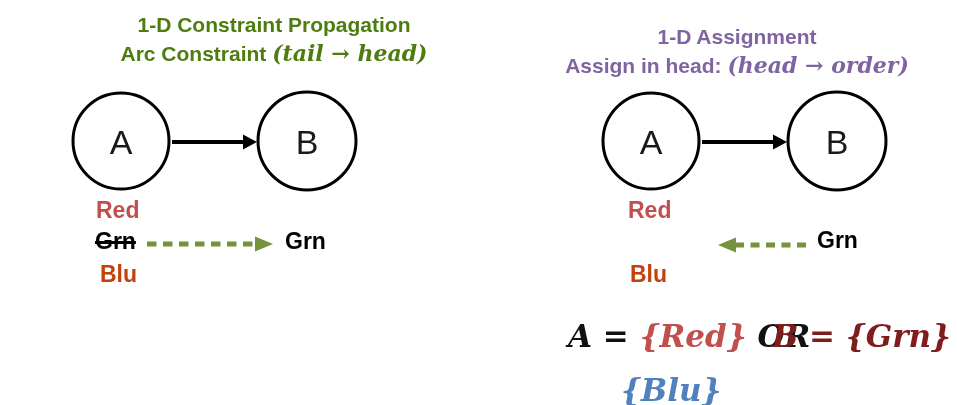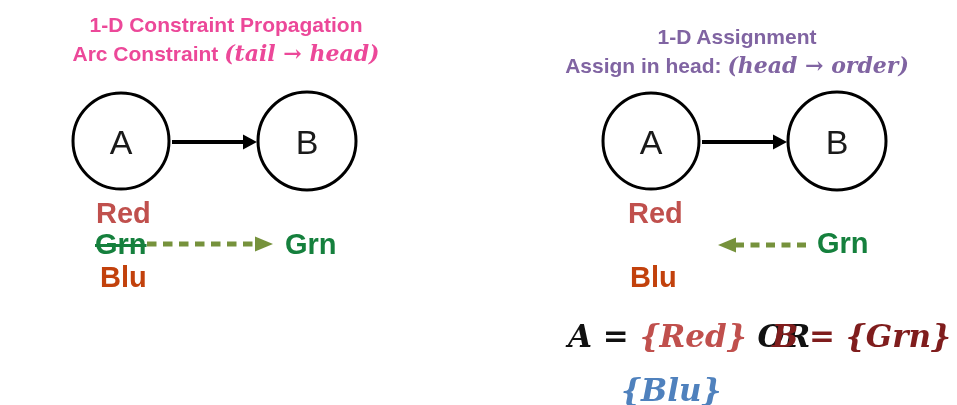--- a/index.html
+++ b/index.html
@@ -4,31 +4,31 @@
 <style>
   html,body { margin:0; padding:0; background:#fff; }
   .canvas {
     position:relative; width:957px; height:405px; background:#ffffff;
     font-family:"Liberation Sans", sans-serif; overflow:hidden;
   }
   .title { position:absolute; top:11px; text-align:center; font-weight:bold; }
   .title .tline { font-size:21px; line-height:28px; white-space:nowrap; }
   .math { font-family:"DejaVu Serif", serif; font-style:italic; font-weight:bold; }
   .title .math { font-size:22px;text-align:center; }
-  .t-red    { color:#ec4899; }
+  .t-red    { color:#4d7c0f;padding-left:48px; }
   .t-purple { color:#8064A2;margin-top:12px; }
   .title-left  { left:0;   width:452px; }
   .title-right { left:517px; width:440px; }
   .graph { position:absolute; top:85px; width:300px; height:115px; }
   .graph-left  { left:60px; }
   .graph-right { left:590px; }
   .node-label { font-family:"Liberation Sans", sans-serif; font-size:34px; fill:#1a1a1a; }
-  .domain { position:absolute; font-weight:bold; font-size:29px; white-space:nowrap; }
+  .domain { position:absolute; font-weight:bold; font-size:23px; white-space:nowrap; }
   .c-red   { color:#C0504D; }
-  .c-green { color:#15803d; }
+  .c-green { color:#000000; }
   .c-blue  { color:#c2410c; }
   .strike  { text-decoration:line-through; text-decoration-thickness:3px; }
   .dash-arrow { position:absolute; }
   .eq { position:absolute; font-family:"DejaVu Serif", serif; font-weight:bold;
         font-style:italic; font-size:31px; white-space:pre; color:#111; }
   .eq .c-red  { color:#C0504D; }
   .eq .c-blue { color:#4F81BD; }
   .eq.c-green { color:#7f1d1d; }
 </style>
 </head>

